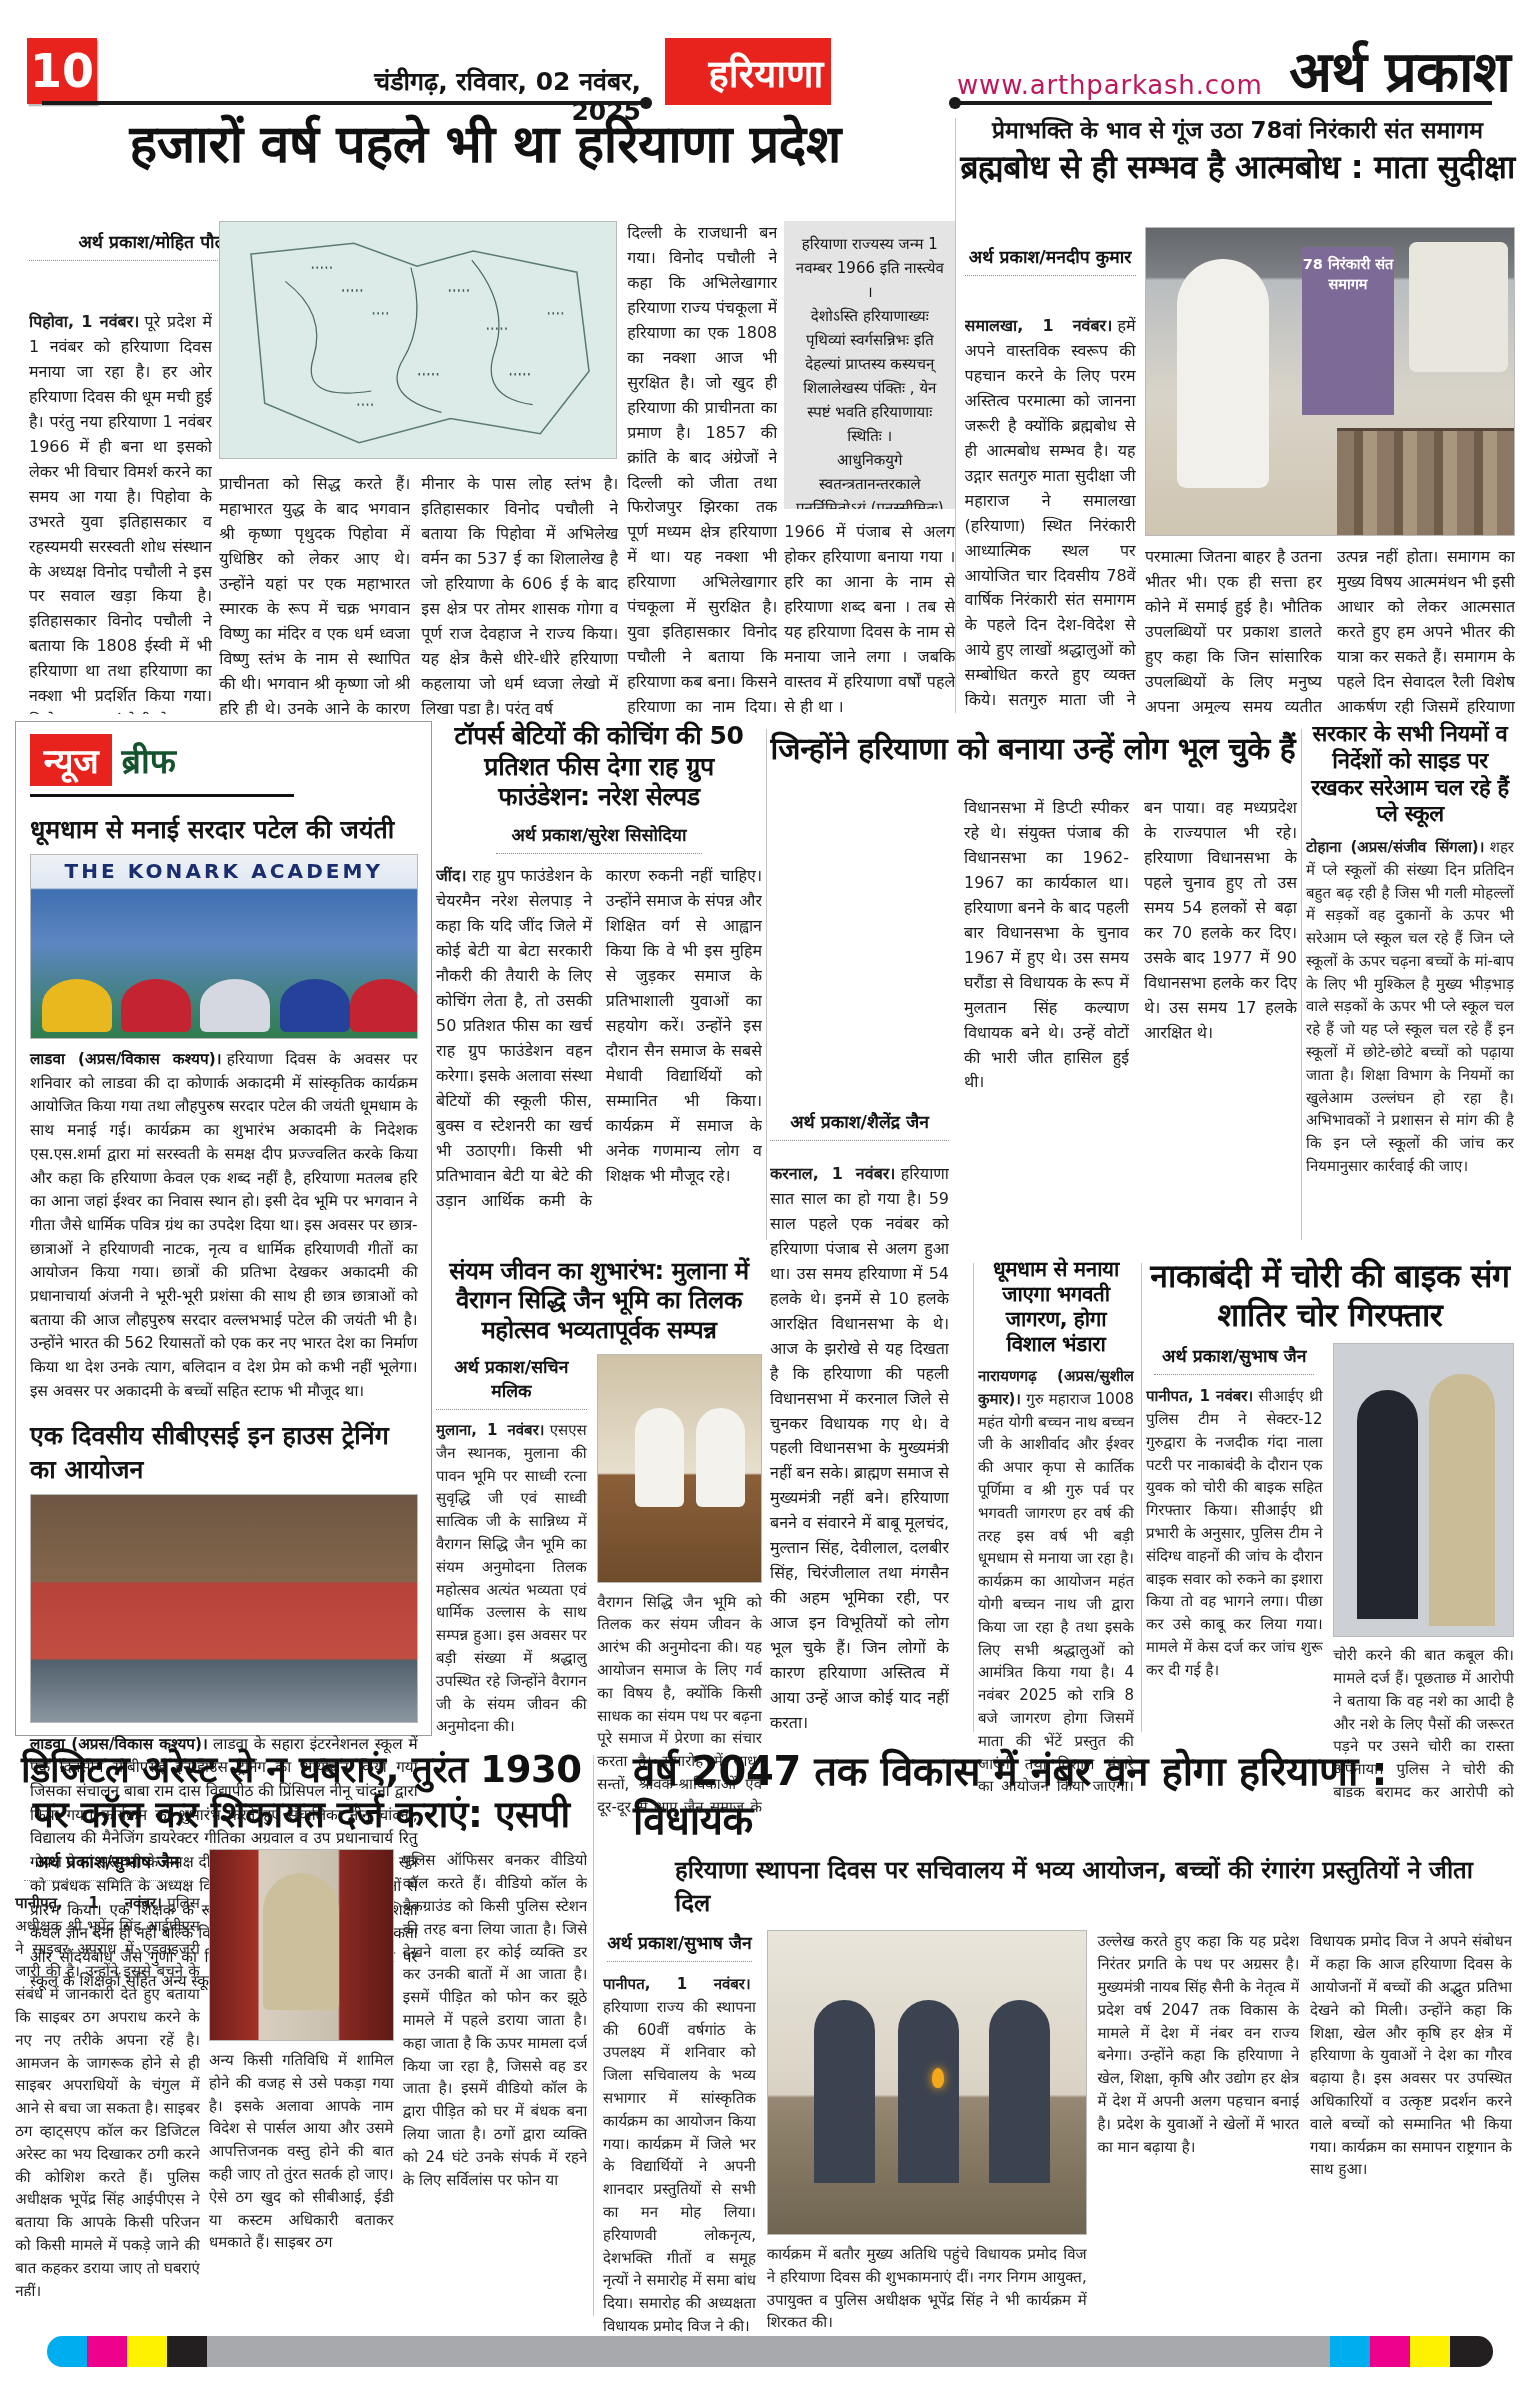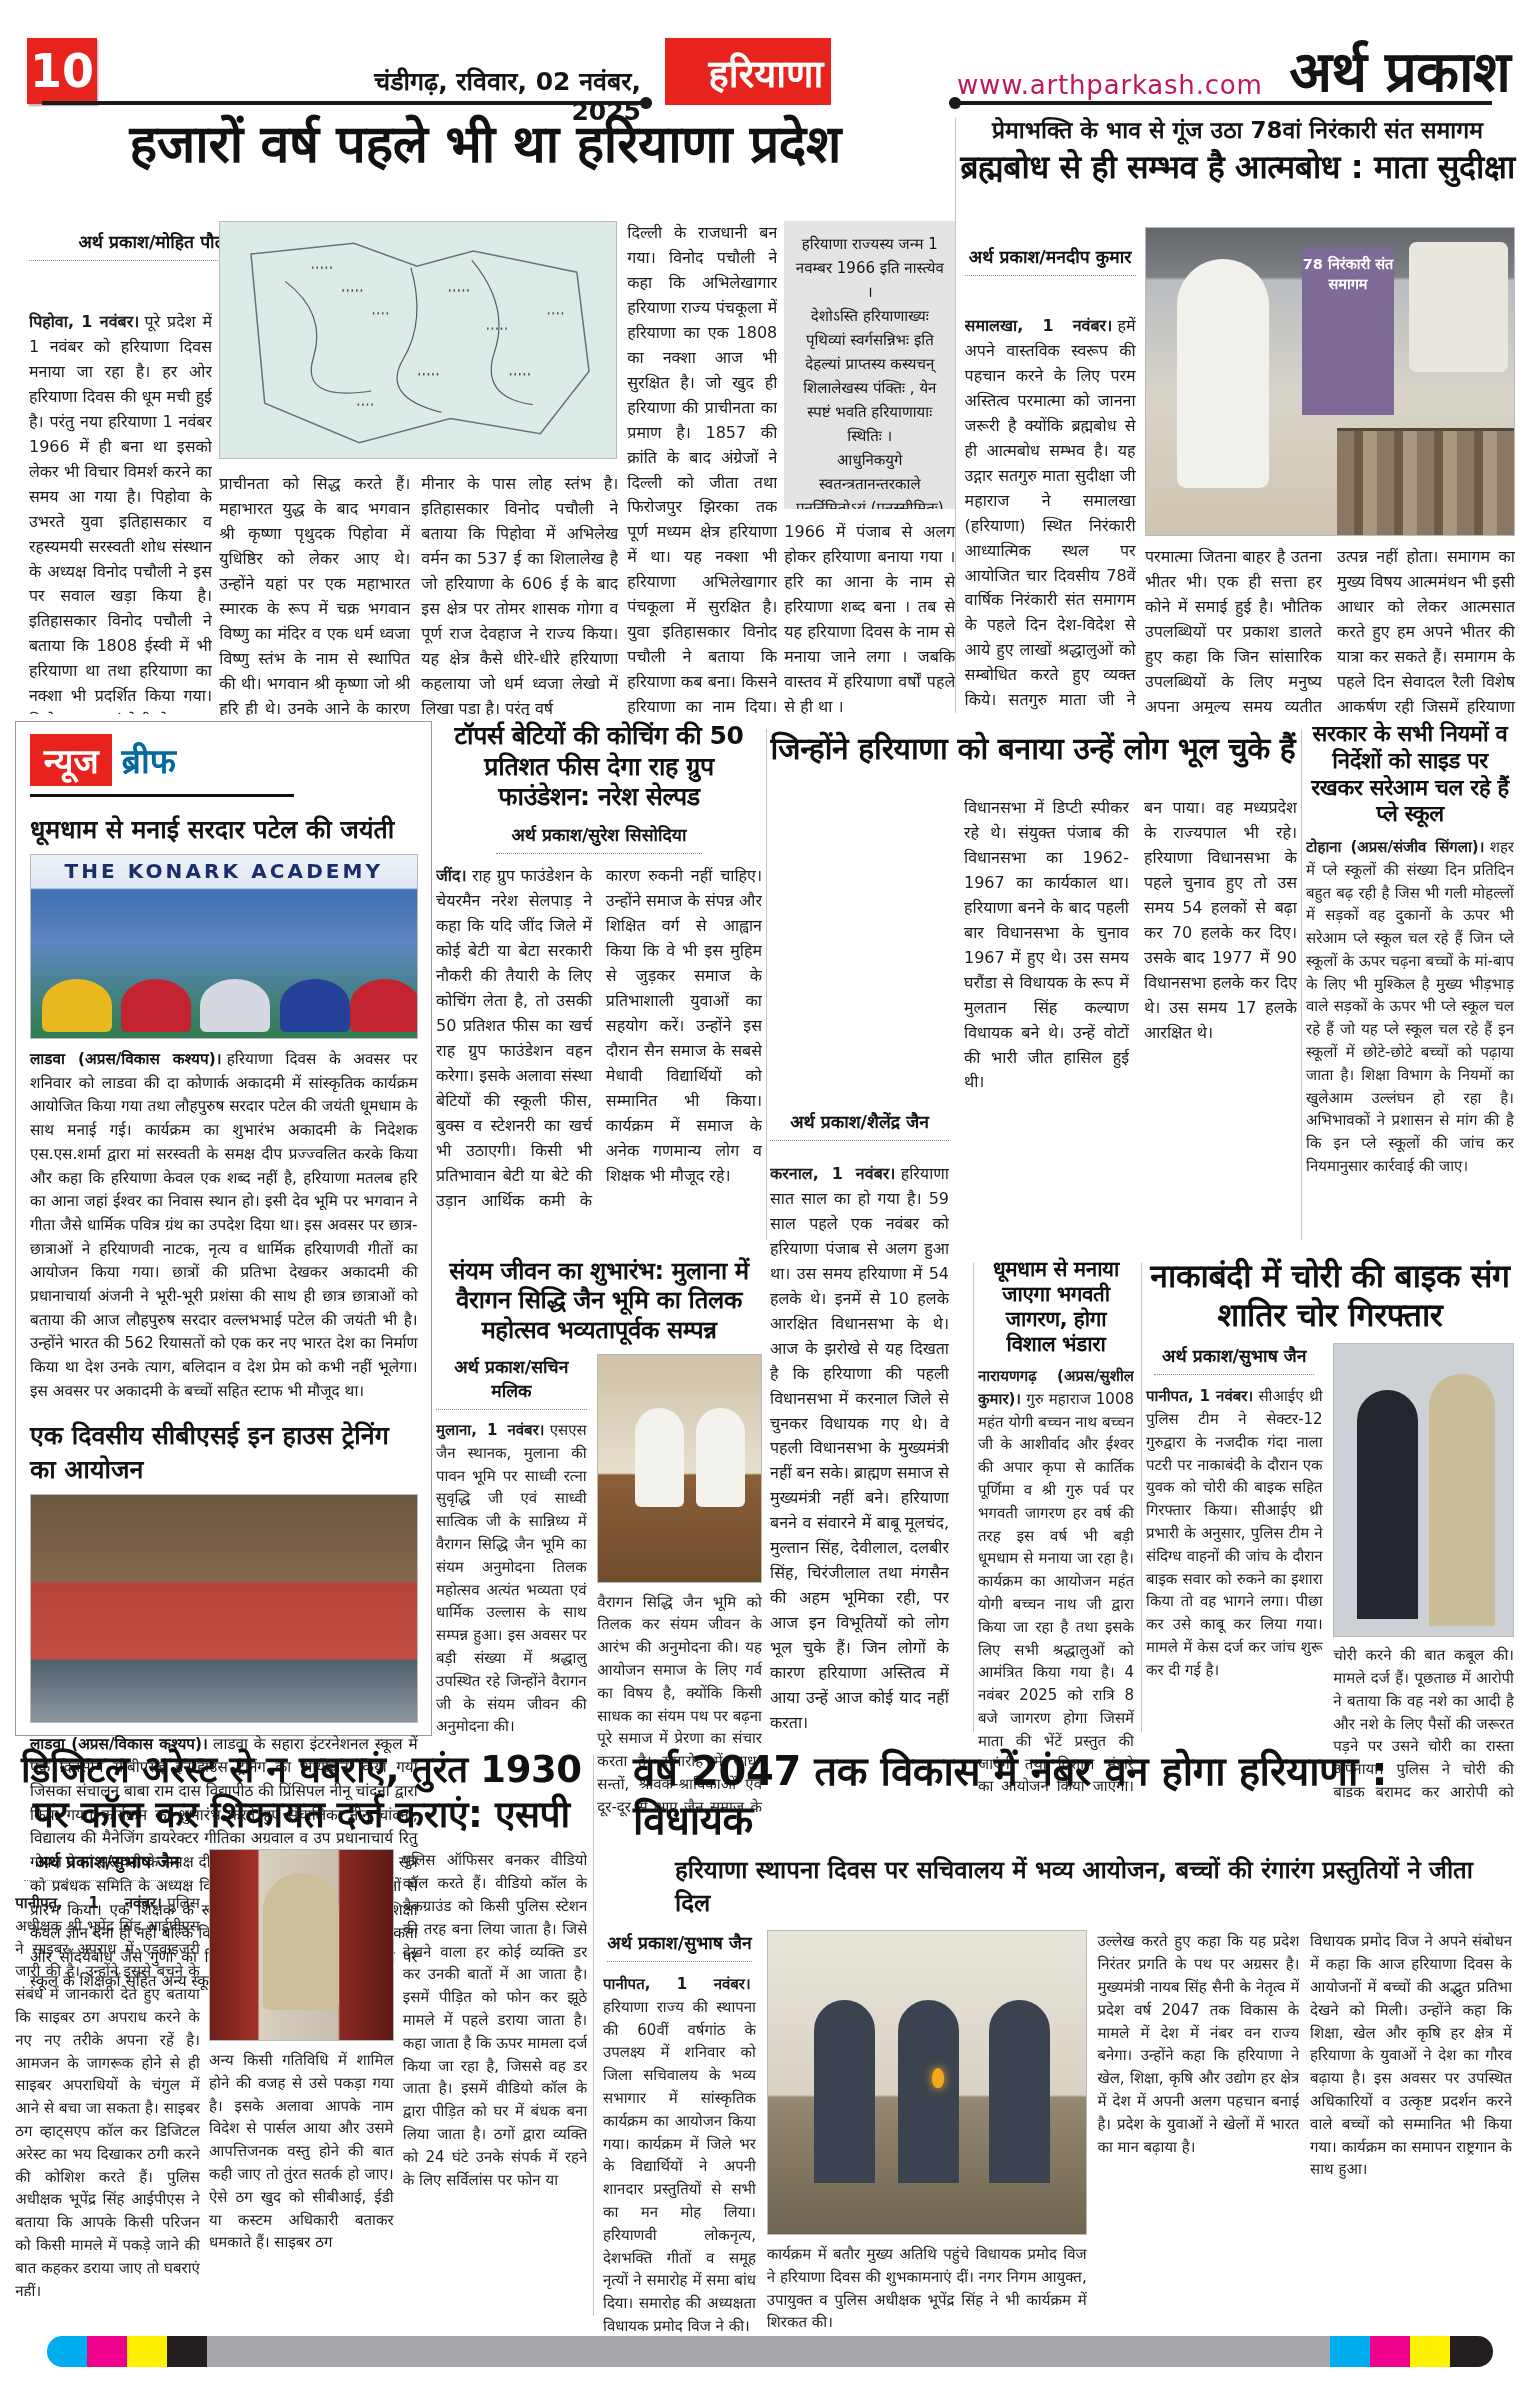--- a/index.html
+++ b/index.html
@@ -68,21 +68,21 @@
   .b-photo .crowd { position:absolute; left:191px; bottom:0; width:179px; height:107px;
     background:repeating-linear-gradient(90deg,#8b7763 0 17px,#6e5b48 17px 26px,#a9967e 26px 40px); border-top:3.1px solid #55483a; }
   .b-photo .dais { position:absolute; right:6.1px; top:13.7px; width:99px; height:130px; background:#e9e6dd; border-radius:7.6px; }
   .b-col2 { position:absolute; left:185px; top:432px; width:177px; height:169px; overflow:hidden; }
   .b-col3 { position:absolute; left:377px; top:432px; width:178px; height:169px; overflow:hidden; }
 
   
   #briefs { left:15.3px; top:721px; width:417px; height:1015px; border:1.5px solid #9a9a9a; padding:12.2px 13.7px; }
   .nb-logo { display:flex; align-items:center; gap:9.2px; padding-bottom:7.6px; border-bottom:3.1px solid #111; width:68%; }
   .nb-red { background:#e8231d; color:#fff; font-size:34px; font-weight:800; padding:3.1px 13.7px; }
-  .nb-black { color:#0369a1; font-size:34px; font-weight:800; }
+  .nb-black { color:#14532d; font-size:34px; font-weight:800; }
   .nb-h { font-size:25px; font-weight:800; margin:13.7px 0 9.2px; }
   .nb-photo1 { height:185px; background:linear-gradient(180deg,#eef2f7 0%,#dfe7f1 18%,#3f6fb0 19%,#5d86c2 48%,#2f7d4f 100%); }
   .nb-banner { position:absolute; left:0; top:4.6px; width:100%; text-align:center;
     color:#1a2e6e; font-weight:800; font-size:20px; letter-spacing:3.1px; }
   .nb-skirt { position:absolute; bottom:6.1px; width:70px; height:53px; border-radius:50% 50% 6.1px 6.1px; }
   .nb-s1 { left:10.7px; background:#e8b81e; }
   .nb-s2 { left:90px; background:#c42431; }
   .nb-s3 { left:169px; background:#d5d8e0; }
   .nb-s4 { left:249px; background:#25419a; }
   .nb-s5 { left:319px; background:#c42431; }

